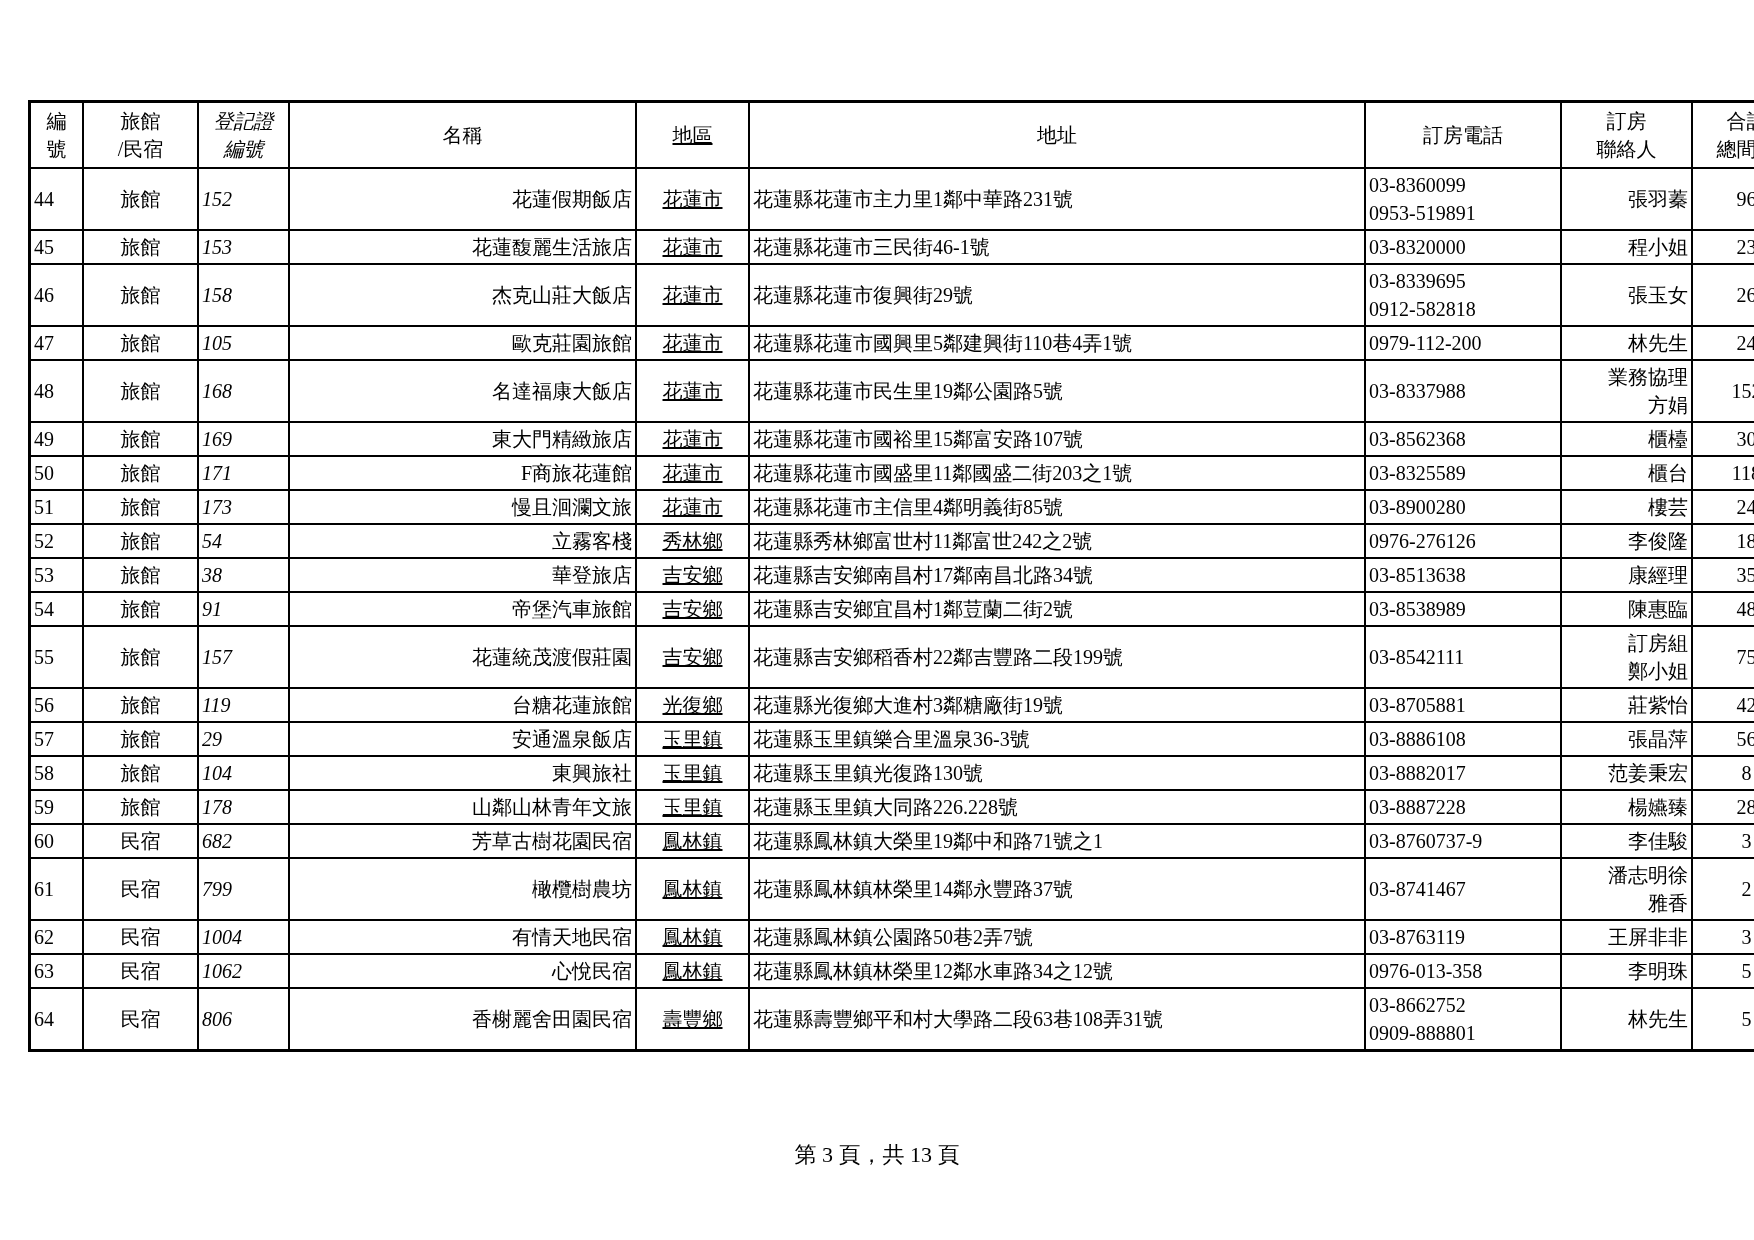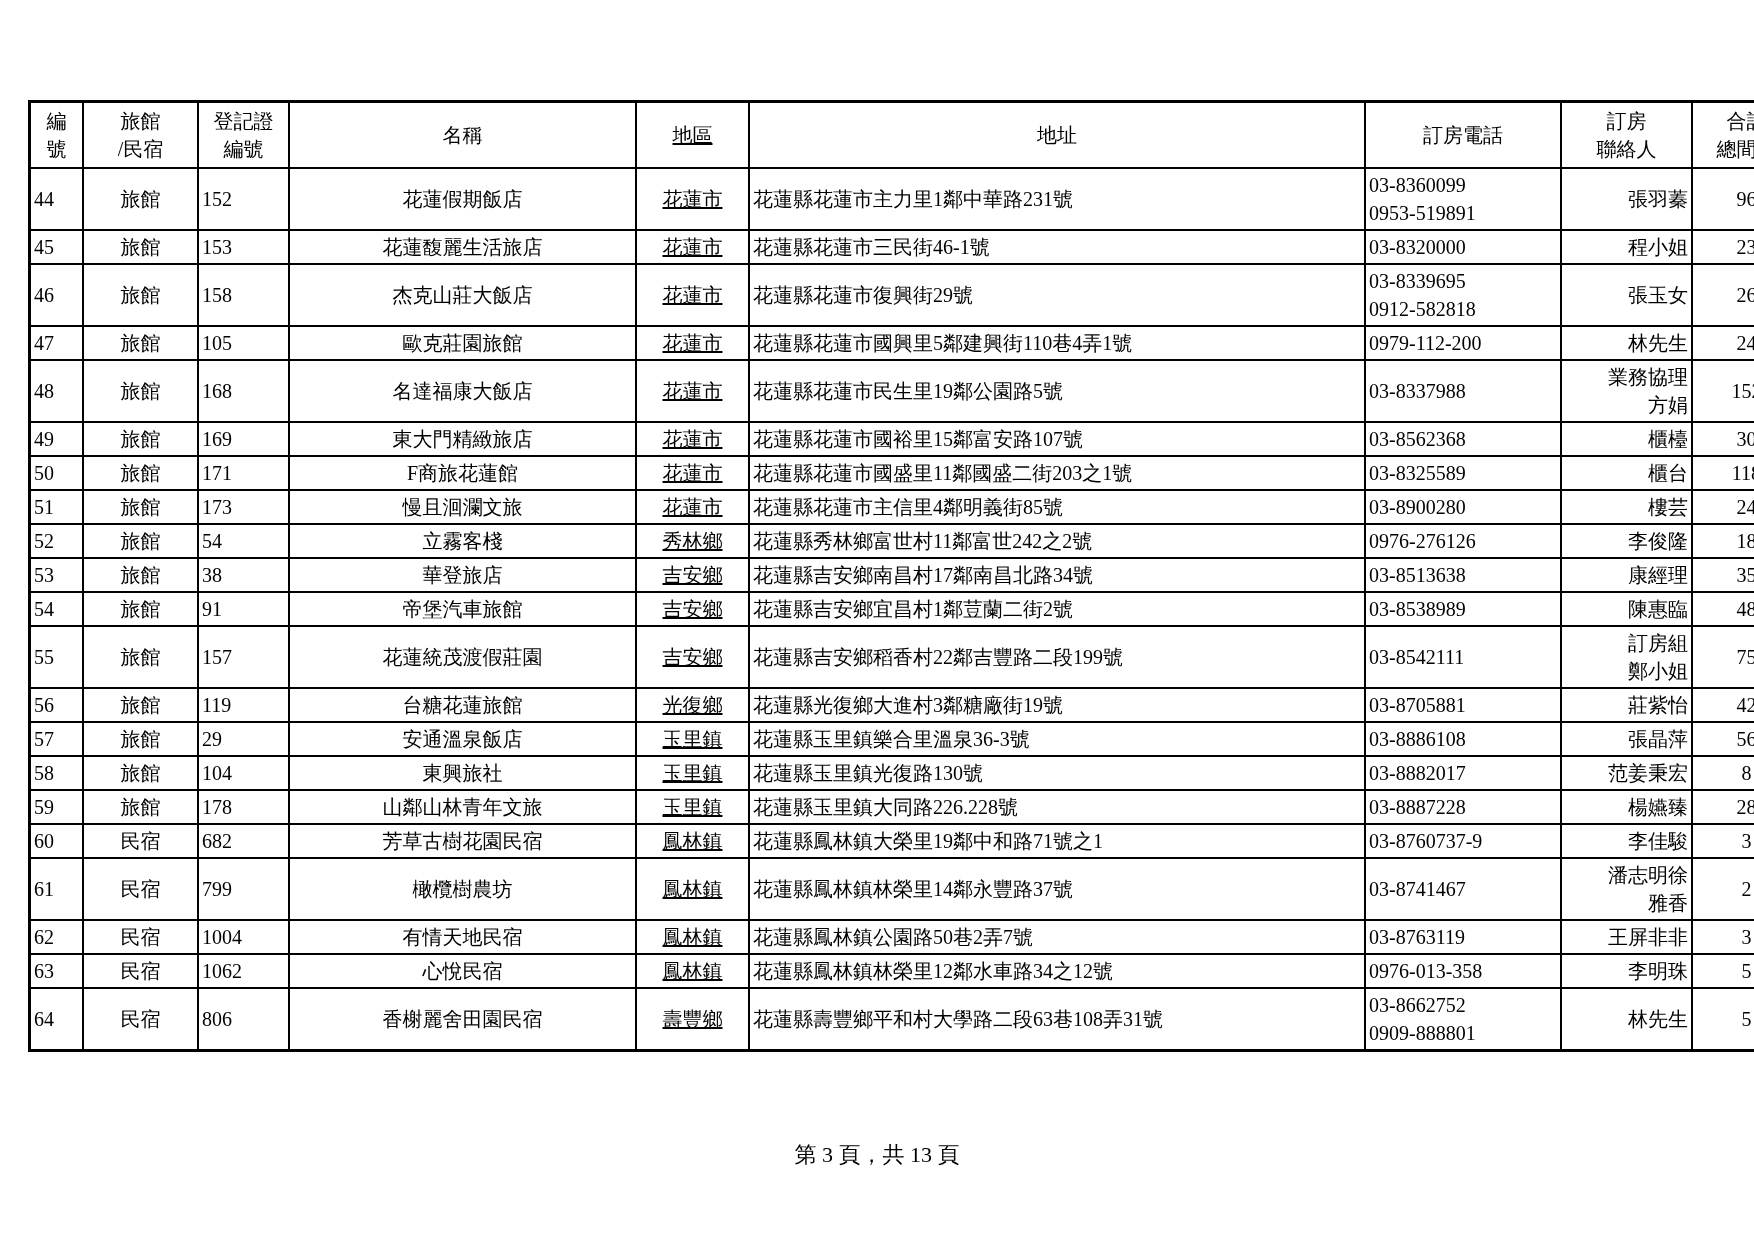--- a/index.html
+++ b/index.html
@@ -35,22 +35,22 @@
   }
   table.roster th {
     font-weight: normal;
     text-align: center;
     height: 60px;
   }
   table.roster td { height: 28px; }
   
   .c0 { width: 45px;  text-align: left; }
   .c1 { width: 107px; text-align: center; }
-  .c2 { width: 83px;  text-align: left; }
-  .c3 { width: 339px; text-align: center; padding-left: 8px; }
+  .c2 { width: 83px;  text-align: left; font-style: italic; }
+  .c3 { width: 339px; text-align: right; padding-left: 8px; }
   .c4 { width: 105px; text-align: center; text-decoration: underline; }
   .c5 { width: 608px; text-align: left; padding-left: 8px; margin-left: 48px; }
   .c6 { width: 188px; text-align: left; padding-left: 8px; }
   .c7 { width: 123px; text-align: right; padding-left: 8px; }
   .c8 { width: 101px; text-align: center; }
   th.c0, th.c1, th.c2, th.c3, th.c4, th.c5, th.c6, th.c7, th.c8 { text-align: center; padding-left: 3px; }
   .footer {
     position: absolute;
     top: 1140px;
     left: 0;

